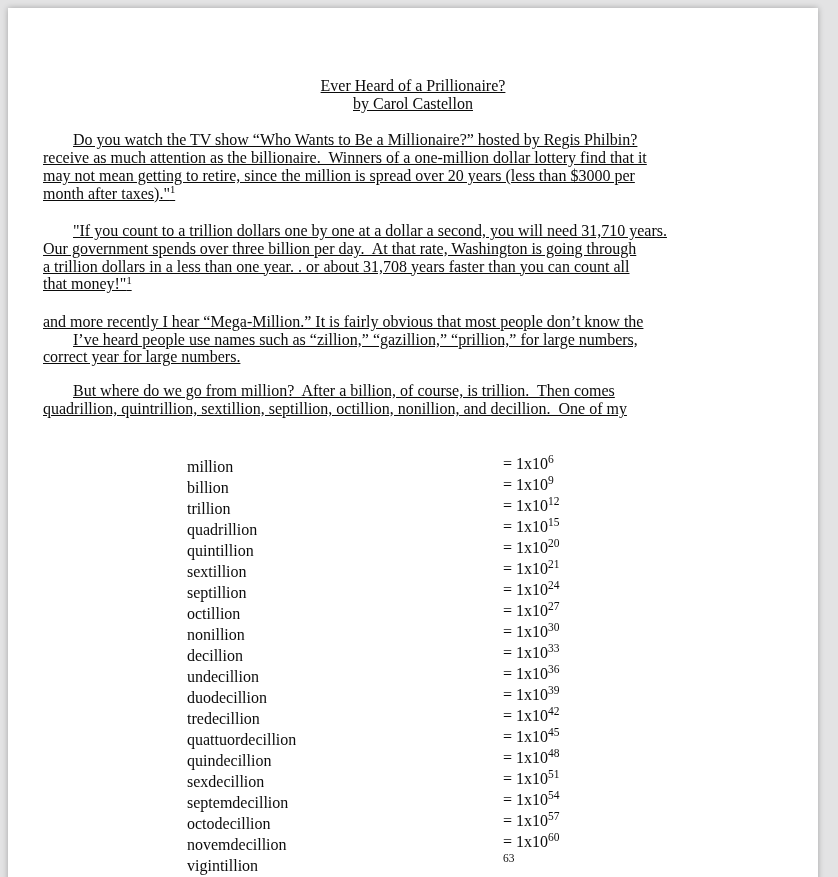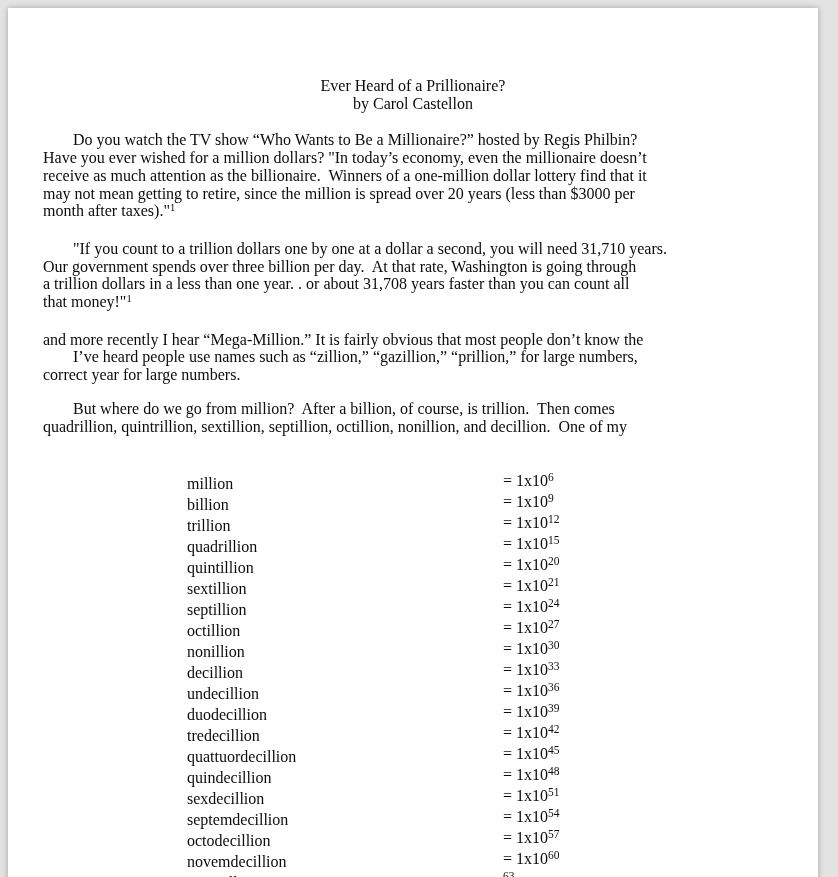--- a/index.html
+++ b/index.html
@@ -35,21 +35,21 @@
     line-height: 17.7px;
     color: #0b0b0b;
   }
   .title-block {
     text-align: center;
     margin: 0 0 19px 0;
   }
   .para { margin: 0 0 18px 0; }
   .para.p3 { margin-bottom: 16px; }
   .para.p4 { margin-bottom: 14px; }
-  .line { white-space: pre; }
+  .line { white-space: pre; text-decoration: underline; }
   .line.ind { padding-left: 30px; }
   sup.fn {
     font-size: 10.5px;
     vertical-align: baseline;
     position: relative;
     top: -5.5px;
   }
   .numlist {
     margin-top: 24px;
   }
@@ -75,21 +75,20 @@
   <div class="page">
     <div class="content">
 
       <div class="title-block">
         <div class="line">Ever Heard of a Prillionaire?</div>
         <div class="line">by Carol Castellon</div>
       </div>
 
       <div class="para p1">
         <div class="line ind">Do you watch the TV show “Who Wants to Be a Millionaire?” hosted by Regis Philbin?</div>
-        <div class="line">Have you ever wished for a million dollars? "In today’s economy, even the millionaire doesn’t</div>
         <div class="line">receive as much attention as the billionaire.  Winners of a one-million dollar lottery find that it</div>
         <div class="line">may not mean getting to retire, since the million is spread over 20 years (less than $3000 per</div>
         <div class="line"><span>month after taxes)."</span><sup class="fn">1</sup></div>
       </div>
 
       <div class="para p2">
         <div class="line ind">"If you count to a trillion dollars one by one at a dollar a second, you will need 31,710 years.</div>
         <div class="line">Our government spends over three billion per day.  At that rate, Washington is going through</div>
         <div class="line">a trillion dollars in a less than one year. . or about 31,708 years faster than you can count all</div>
         <div class="line"><span>that money!"</span><sup class="fn">1</sup></div>

